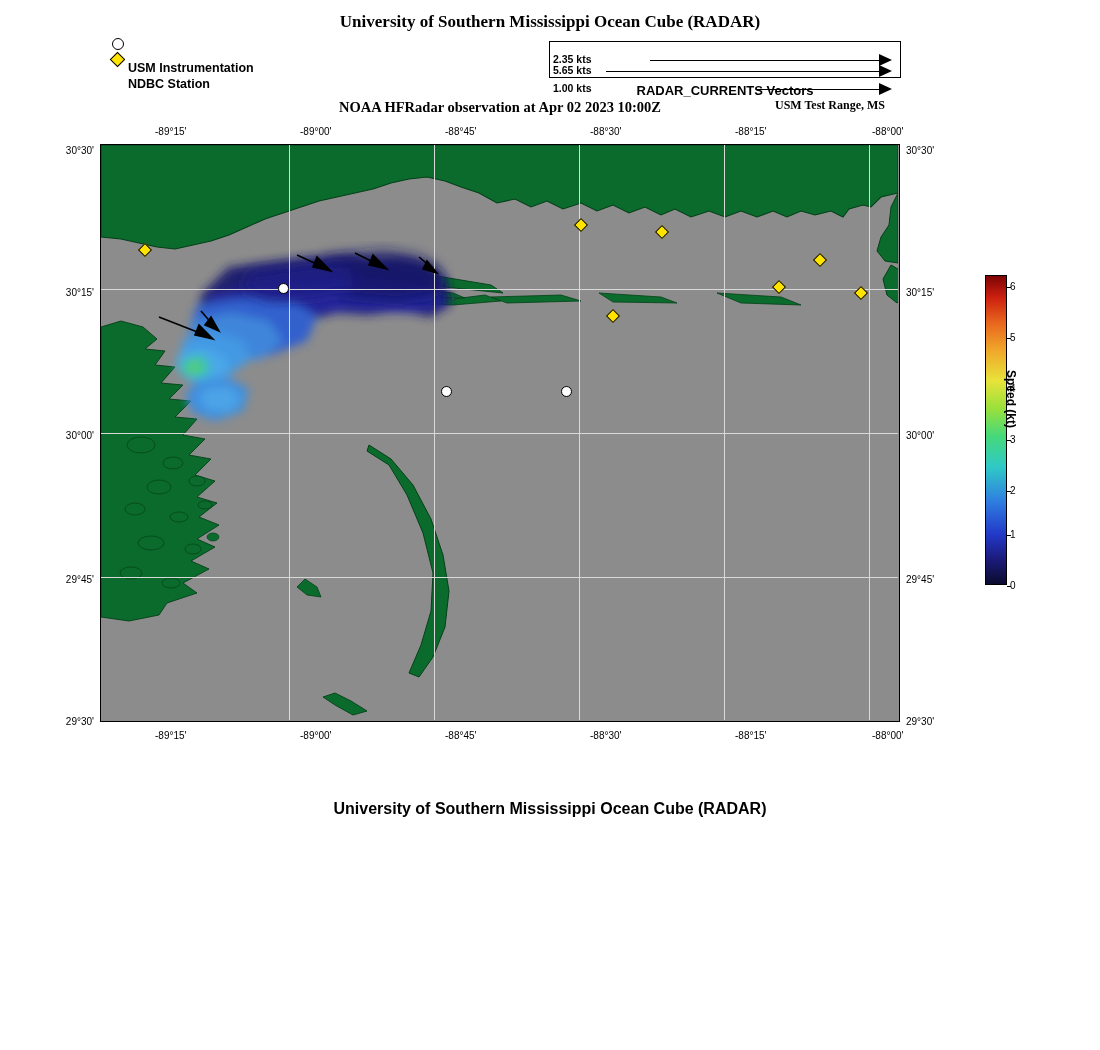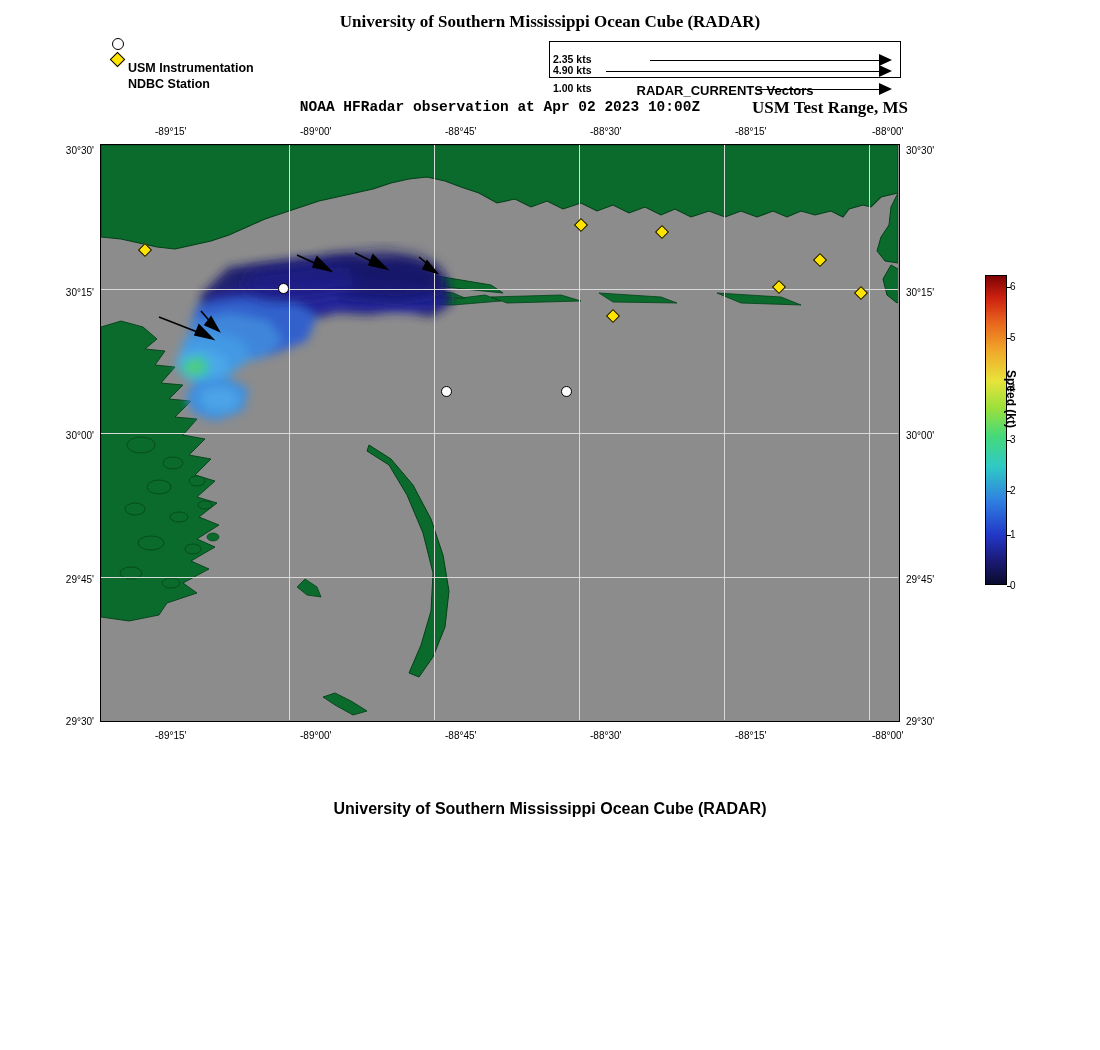--- a/index.html
+++ b/index.html
@@ -28,30 +28,30 @@
   #bottom-title {
     left: 0; top: 800px; width: 1100px;
     text-align: center;
     font-family: "Liberation Sans", sans-serif;
     font-weight: bold;
     font-size: 16px;
   }
   #subtitle {
     left: 100px; top: 99px; width: 800px;
     text-align: center;
-    font-family: Liberation Mono, monospace;
+    font-family: Liberation Serif, serif;
     font-weight: bold;
     font-size: 14.5px;
   }
   #range-label {
     left: 700px; top: 98px; width: 260px;
     text-align: center;
     font-family: "Liberation Serif", serif;
     font-weight: bold;
-    font-size: 17px;
+    font-size: 12px;
   }
 
   
   #legend { left: 110px; top: 36px; }
   .legend-row {
     display: flex;
     align-items: center;
     height: 15px;
     margin-bottom: 1px;
   }
@@ -231,21 +231,21 @@
     <span class="vk-label">1.00 kts</span>
     <span class="vk-line" style="left:206px; width:123px;"></span>
     <span class="vk-arrow" style="left:329px;"></span>
   </div>
   <div class="vk-row" style="top:12px;">
     <span class="vk-label">2.35 kts</span>
     <span class="vk-line" style="left:100px; width:229px;"></span>
     <span class="vk-arrow" style="left:329px;"></span>
   </div>
   <div class="vk-row" style="top:23px;">
-    <span class="vk-label">4.90 kts</span>
+    <span class="vk-label">5.65 kts</span>
     <span class="vk-line" style="left:56px; width:273px;"></span>
     <span class="vk-arrow" style="left:329px;"></span>
   </div>
 </div>
 <div class="abs" id="vector-key-caption">RADAR_CURRENTS Vectors</div>
 
 <div class="abs tick-lbl tick-top" style="left:155px;">-89°15'</div>
 <div class="abs tick-lbl tick-top" style="left:300px;">-89°00'</div>
 <div class="abs tick-lbl tick-top" style="left:445px;">-88°45'</div>
 <div class="abs tick-lbl tick-top" style="left:590px;">-88°30'</div>

